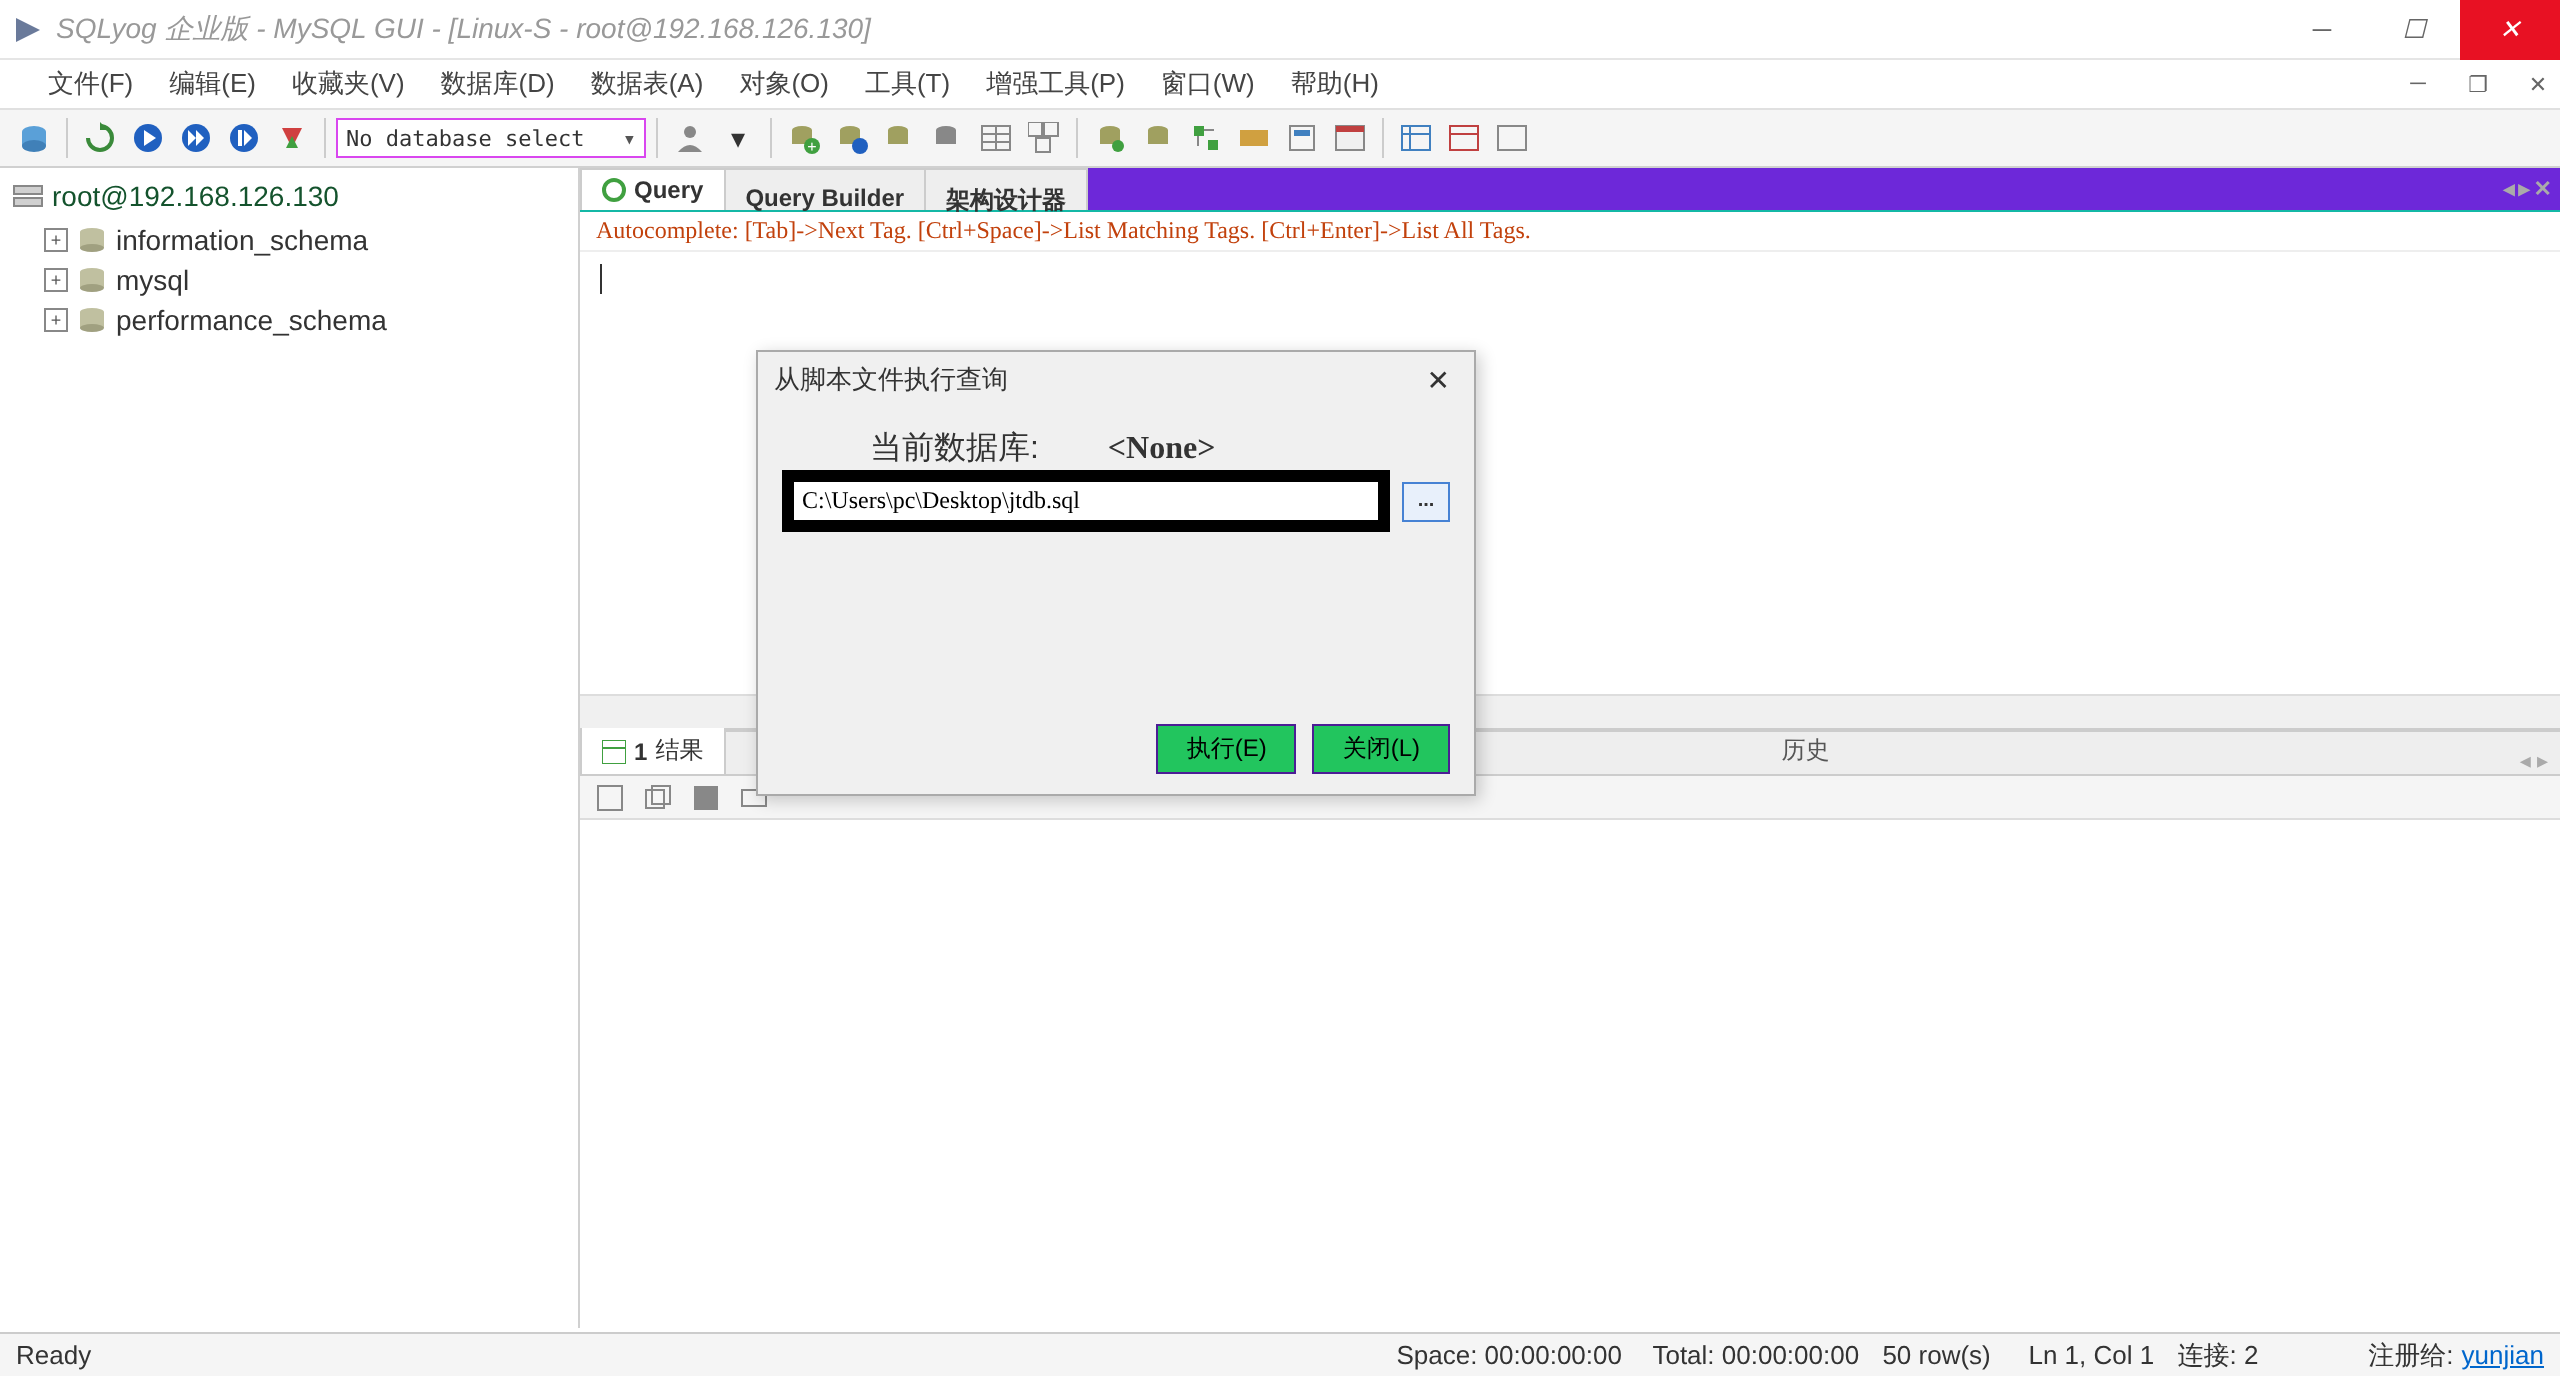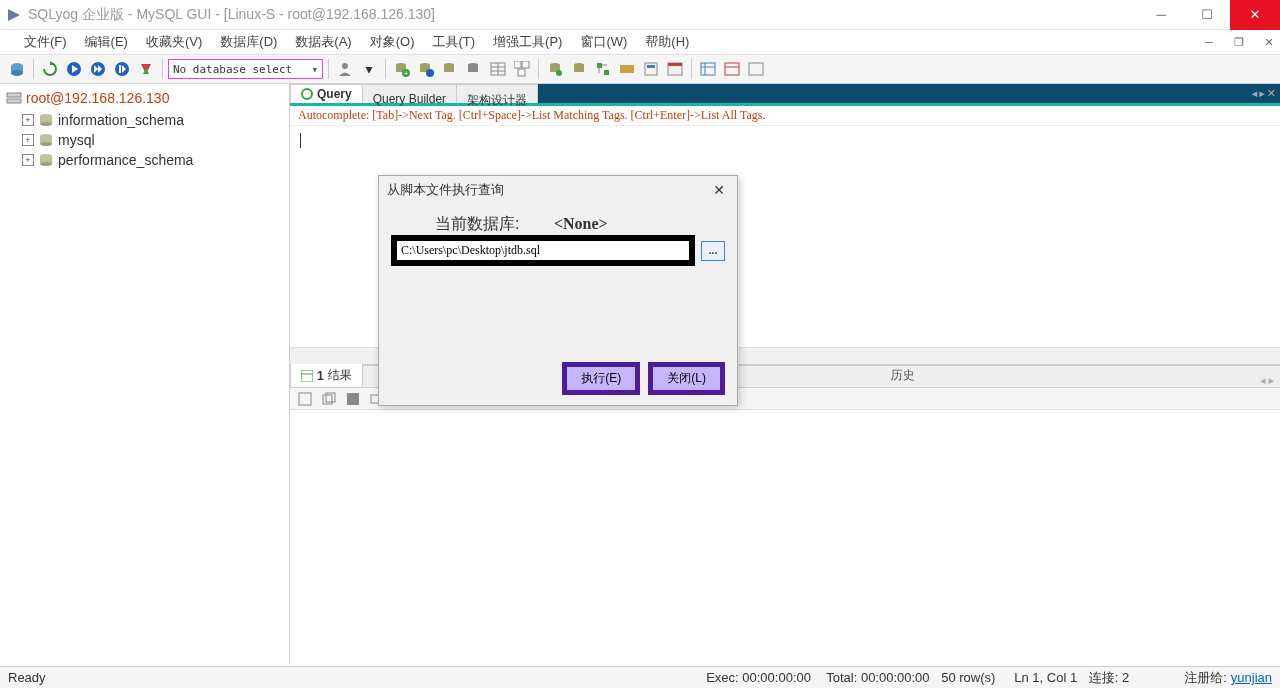--- a/index.html
+++ b/index.html
@@ -1,19 +1,19 @@
 <!DOCTYPE html>
 <html><head>
 <meta charset="utf-8">
 <style>
 * { box-sizing: border-box; margin: 0; padding: 0; }
 body { font-family: "Microsoft YaHei", "Segoe UI", Tahoma, sans-serif; font-size: 12px; background: #fff; color: #333; overflow: hidden; width: 1280px; height: 688px; position: relative; }
 
 
-.titlebar { height: 30px; background: #fff; display: flex; align-items: center; padding-left: 6px; color: #999; font-size: 14px; border-bottom: 1px solid #e5e5e5; }
+.titlebar { height: 30px; background: #fff; display: flex; align-items: center; padding-left: 6px; color: #999; font-size: 14px; border-bottom: 1px solid #e5e5e5; font-style: italic; }
 .titlebar .logo { width: 16px; height: 16px; margin-right: 6px; display: inline-flex; align-items: center; }
 .titlebar .spacer { flex: 1; }
 .titlebar .winbtn { width: 46px; height: 30px; display: flex; align-items: center; justify-content: center; color: #666; font-size: 13px; }
 .titlebar .winbtn.close { background: #e81123; color: #fff; width: 50px; }
 
 
 .menubar { height: 24px; display: flex; align-items: center; padding-left: 20px; gap: 10px; color: #444; font-size: 13px; }
 .menubar .item { padding: 2px 4px; }
 .menubar .spacer { flex: 1; }
 .menubar .mdi-btn { width: 18px; height: 18px; display: flex; align-items: center; justify-content: center; font-size: 11px; margin-right: 2px; color: #666; }
@@ -21,26 +21,26 @@
 
 .toolbar { height: 30px; background: #f5f5f5; border-top: 1px solid #e0e0e0; border-bottom: 1px solid #d0d0d0; display: flex; align-items: center; padding-left: 6px; gap: 2px; }
 .tb-btn { width: 22px; height: 22px; display: flex; align-items: center; justify-content: center; border-radius: 2px; font-size: 14px; }
 .tb-sep { width: 1px; height: 20px; background: #ccc; margin: 0 3px; }
 .tb-select { border: 1px solid #d946ef; background: #fff; font-family: monospace; font-size: 11px; height: 20px; padding: 0 4px; width: 155px; display: flex; align-items: center; justify-content: space-between; }
 .tb-select::after { content: "▾"; color: #555; }
 
 
 .main { display: flex; height: 580px; }
 .sidebar { width: 290px; border-right: 1px solid #d0d0d0; background: #fff; padding: 4px 0; }
-.side-root { padding: 2px 6px; display: flex; align-items: center; gap: 4px; font-size: 14px; color: #c2410c; margin-bottom: 2px; }
+.side-root { padding: 2px 6px; display: flex; align-items: center; gap: 4px; font-size: 14px; color: #14532d; margin-bottom: 2px; }
 .side-item { padding: 2px 6px 2px 22px; display: flex; align-items: center; gap: 4px; font-size: 14px; color: #333; }
 .side-item .exp, .side-root .exp { width: 12px; height: 12px; border: 1px solid #888; display: inline-flex; align-items: center; justify-content: center; font-size: 9px; line-height: 1; color: #555; }
 
 .content { flex: 1; display: flex; flex-direction: column; position: relative; }
-.tabs-top { height: 22px; display: flex; border-bottom: 3px solid #14b8a6; background: #0c4a6e; }
+.tabs-top { height: 22px; display: flex; border-bottom: 1px solid #14b8a6; background: #6d28d9; font-weight: bold; }
 .tab { padding: 3px 10px; border: 1px solid #ccc; border-bottom: none; background: #fff; display: flex; align-items: center; gap: 4px; font-size: 12px; margin-right: -1px; color: #333; }
 .tab.inactive { background: #eee; flex-direction: column; }
 .tabs-top .nav { margin-left: auto; display: flex; align-items: center; gap: 2px; padding-right: 4px; color: #aaa; font-size: 11px; }
 
 .hintbar { padding: 2px 8px; font-size: 12px; color: #c2410c; font-family: Liberation Serif, serif; background: #fff; border-bottom: 1px solid #eee; }
 
 .editor { flex: 1; background: #fff; padding: 6px 10px; font-family: monospace; font-size: 13px; color: #333; position: relative; }
 .editor::after { content: ""; position: absolute; left: 0; bottom: 0; right: 0; height: 16px; background: #f0f0f0; border-top: 1px solid #ddd; }
 .editor .caret { display: inline-block; width: 1px; height: 15px; background: #333; vertical-align: middle; }
 .editor .scroll-left { position: absolute; left: 4px; bottom: 1px; font-size: 10px; color: #888; }
@@ -70,21 +70,21 @@
 .dlg-body { padding: 6px 12px 10px; }
 .dlg-row { display: flex; gap: 8px; margin-bottom: 6px; }
 .dlg-icon { width: 36px; height: 36px; flex-shrink: 0; display: flex; align-items: center; justify-content: center; }
 .dlg-desc { font-size: 12px; line-height: 1.5; color: #333; }
 .dlg-label { font-size: 12px; margin-top: 4px; margin-bottom: 2px; }
 .dlg-input-row { display: flex; gap: 6px; align-items: center; }
 .dlg-input { flex: 1; border: 6px solid #000000; padding: 2px 4px; font-size: 12px; font-family: Tahoma; background: #fff; }
 .dlg-browse { width: 24px; height: 20px; border: 1px solid #4682d4; background: #e8f0fb; display: flex; align-items: center; justify-content: center; font-size: 10px; font-weight: bold; color: #333; }
 .dlg-gap { height: 90px; }
 .dlg-buttons { display: flex; justify-content: flex-end; gap: 8px; padding-top: 6px; }
-.dlg-btn { border: 5px solid #4c1d95; background: #c4b5fd; padding: 3px 14px; font-size: 12px; }
+.dlg-btn { border: 1px solid #4c1d95; background: #22c55e; padding: 3px 14px; font-size: 12px; }
 .dlg-curdb { margin-left: 44px; font-size: 16px; margin-top: 4px; }
 .dlg-curdb b { margin-left: 30px; font-family: Tahoma; }
 
 svg { display: block; }
 </style>
 </head>
 <body>
 
 <div class="titlebar">
   <span class="logo">
@@ -402,21 +402,21 @@
     <div class="dlg-buttons">
       <button class="dlg-btn">执行(E)</button>
       <button class="dlg-btn">关闭(L)</button>
     </div>
   </div>
 </div>
 
 <div class="statusbar">
   <span>Ready</span>
   <span class="sb-fill"></span>
-  <span>Exec: 00:00:00:00</span>
+  <span>Space: 00:00:00:00</span>
   <span class="sb-sep"></span>&nbsp;&nbsp;
   <span>Total: 00:00:00:00</span>
   <span class="sb-sep"></span>&nbsp;
   <span>50 row(s)</span>
   <span class="sb-sep"></span>&nbsp;&nbsp;&nbsp;
   <span>Ln 1, Col 1</span>
   <span class="sb-sep"></span>&nbsp;
   <span>连接: 2</span>
   <span class="sb-sep"></span>&nbsp;&nbsp;&nbsp;&nbsp;&nbsp;&nbsp;&nbsp;&nbsp;&nbsp;&nbsp;&nbsp;&nbsp;&nbsp;
   <span>注册给:</span>

